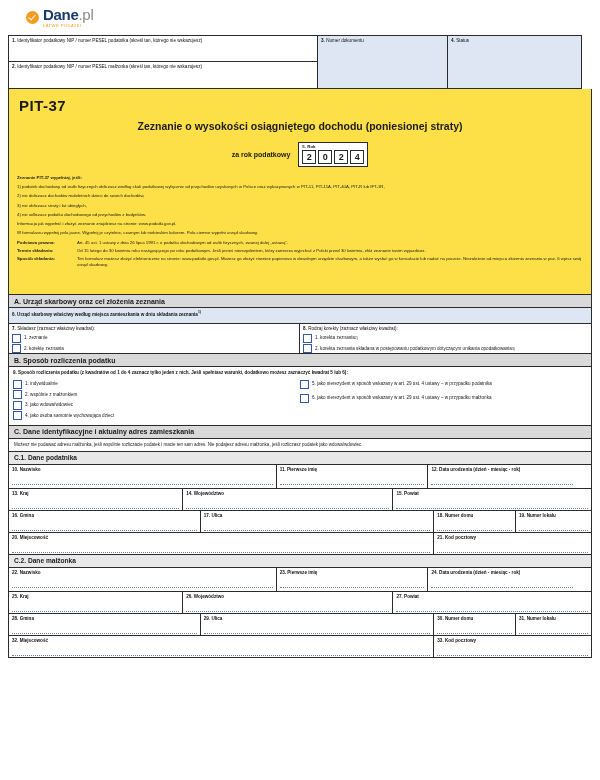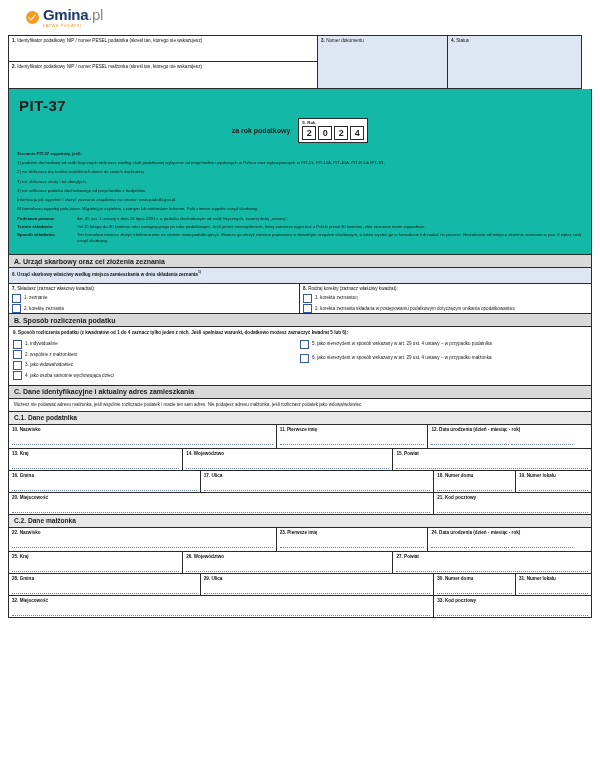--- a/index.html
+++ b/index.html
@@ -35,22 +35,22 @@
 
   
   .top-block{display:flex;margin-top:1px;}
   .top-left{width:310px;}
   .top-left .cell{height:26px;}
   .top-mid{width:130px;}
   .top-right{width:134px;}
 
   
   .title-band{
-    background:#14b8a6;border:1px solid #2b2b2b;border-top:none;
-    padding:6px 8px 8px 8px;
+    background:#fde047;border:1px solid #2b2b2b;border-top:none;
+    padding:6px 8px 24px 8px;
   }
   .pit-name{font-size:15px;font-weight:bold;letter-spacing:0.5px;margin:2px 0 4px 2px;}
   .main-title{text-align:center;font-size:10.5px;font-weight:bold;margin:6px 0 10px 0;}
   .year-row{display:flex;align-items:center;justify-content:center;gap:8px;margin-bottom:8px;}
   .year-lead{font-size:7px;font-weight:bold;}
   .year-box{border:1px solid #2b2b2b;background:#fff;padding:1px 3px 2px 3px;}
   .year-box .ylab{font-size:4.4px;font-weight:bold;}
   .year-digits{display:flex;gap:2px;margin-top:1px;}
   .year-digits span{
     display:block;width:12px;height:12px;line-height:12px;text-align:center;
@@ -90,21 +90,21 @@
   .datebox i{display:block;height:8px;border-bottom:1px dotted #6d7fa5;font-style:normal;}
 </style>
 </head>
 <body>
 
 <div class="page">
 
   <div class="logo-row">
     <div class="logo-mark"></div>
     <div>
-      <div class="logo-text"><span>Gmina</span><span class="pl">.pl</span></div>
+      <div class="logo-text"><span>Dane</span><span class="pl">.pl</span></div>
       <div class="logo-sub">ŁATWE PODATKI</div>
     </div>
   </div>
 
   <div class="top-block">
     <div class="top-left">
       <div class="cell white" style="height:27px;">
         <span class="lbl"><span>1.</span> <span class="thin">Identyfikator podatkowy NIP / numer PESEL podatnika (skreśl tan, którego nie wskazujesz)</span></span>
       </div>
       <div class="cell white" style="height:27px;border-top:none;">
@@ -118,20 +118,21 @@
     </div>
     <div class="top-right">
       <div class="cell fill" style="height:54px;border-left:none;">
         <span class="lbl"><span>4.</span> <span class="thin">Status</span></span>
       </div>
     </div>
   </div>
 
   <div class="title-band">
     <div class="pit-name">PIT-37</div>
+    <div class="main-title">Zeznanie o wysokości osiągniętego dochodu (poniesionej straty)</div>
 
     <div class="year-row">
       <div class="year-lead">za rok podatkowy</div>
       <div class="year-box">
         <div class="ylab">5. Rok</div>
         <div class="year-digits">
           <span>2</span>
           <span>0</span>
           <span>2</span>
           <span>4</span>

